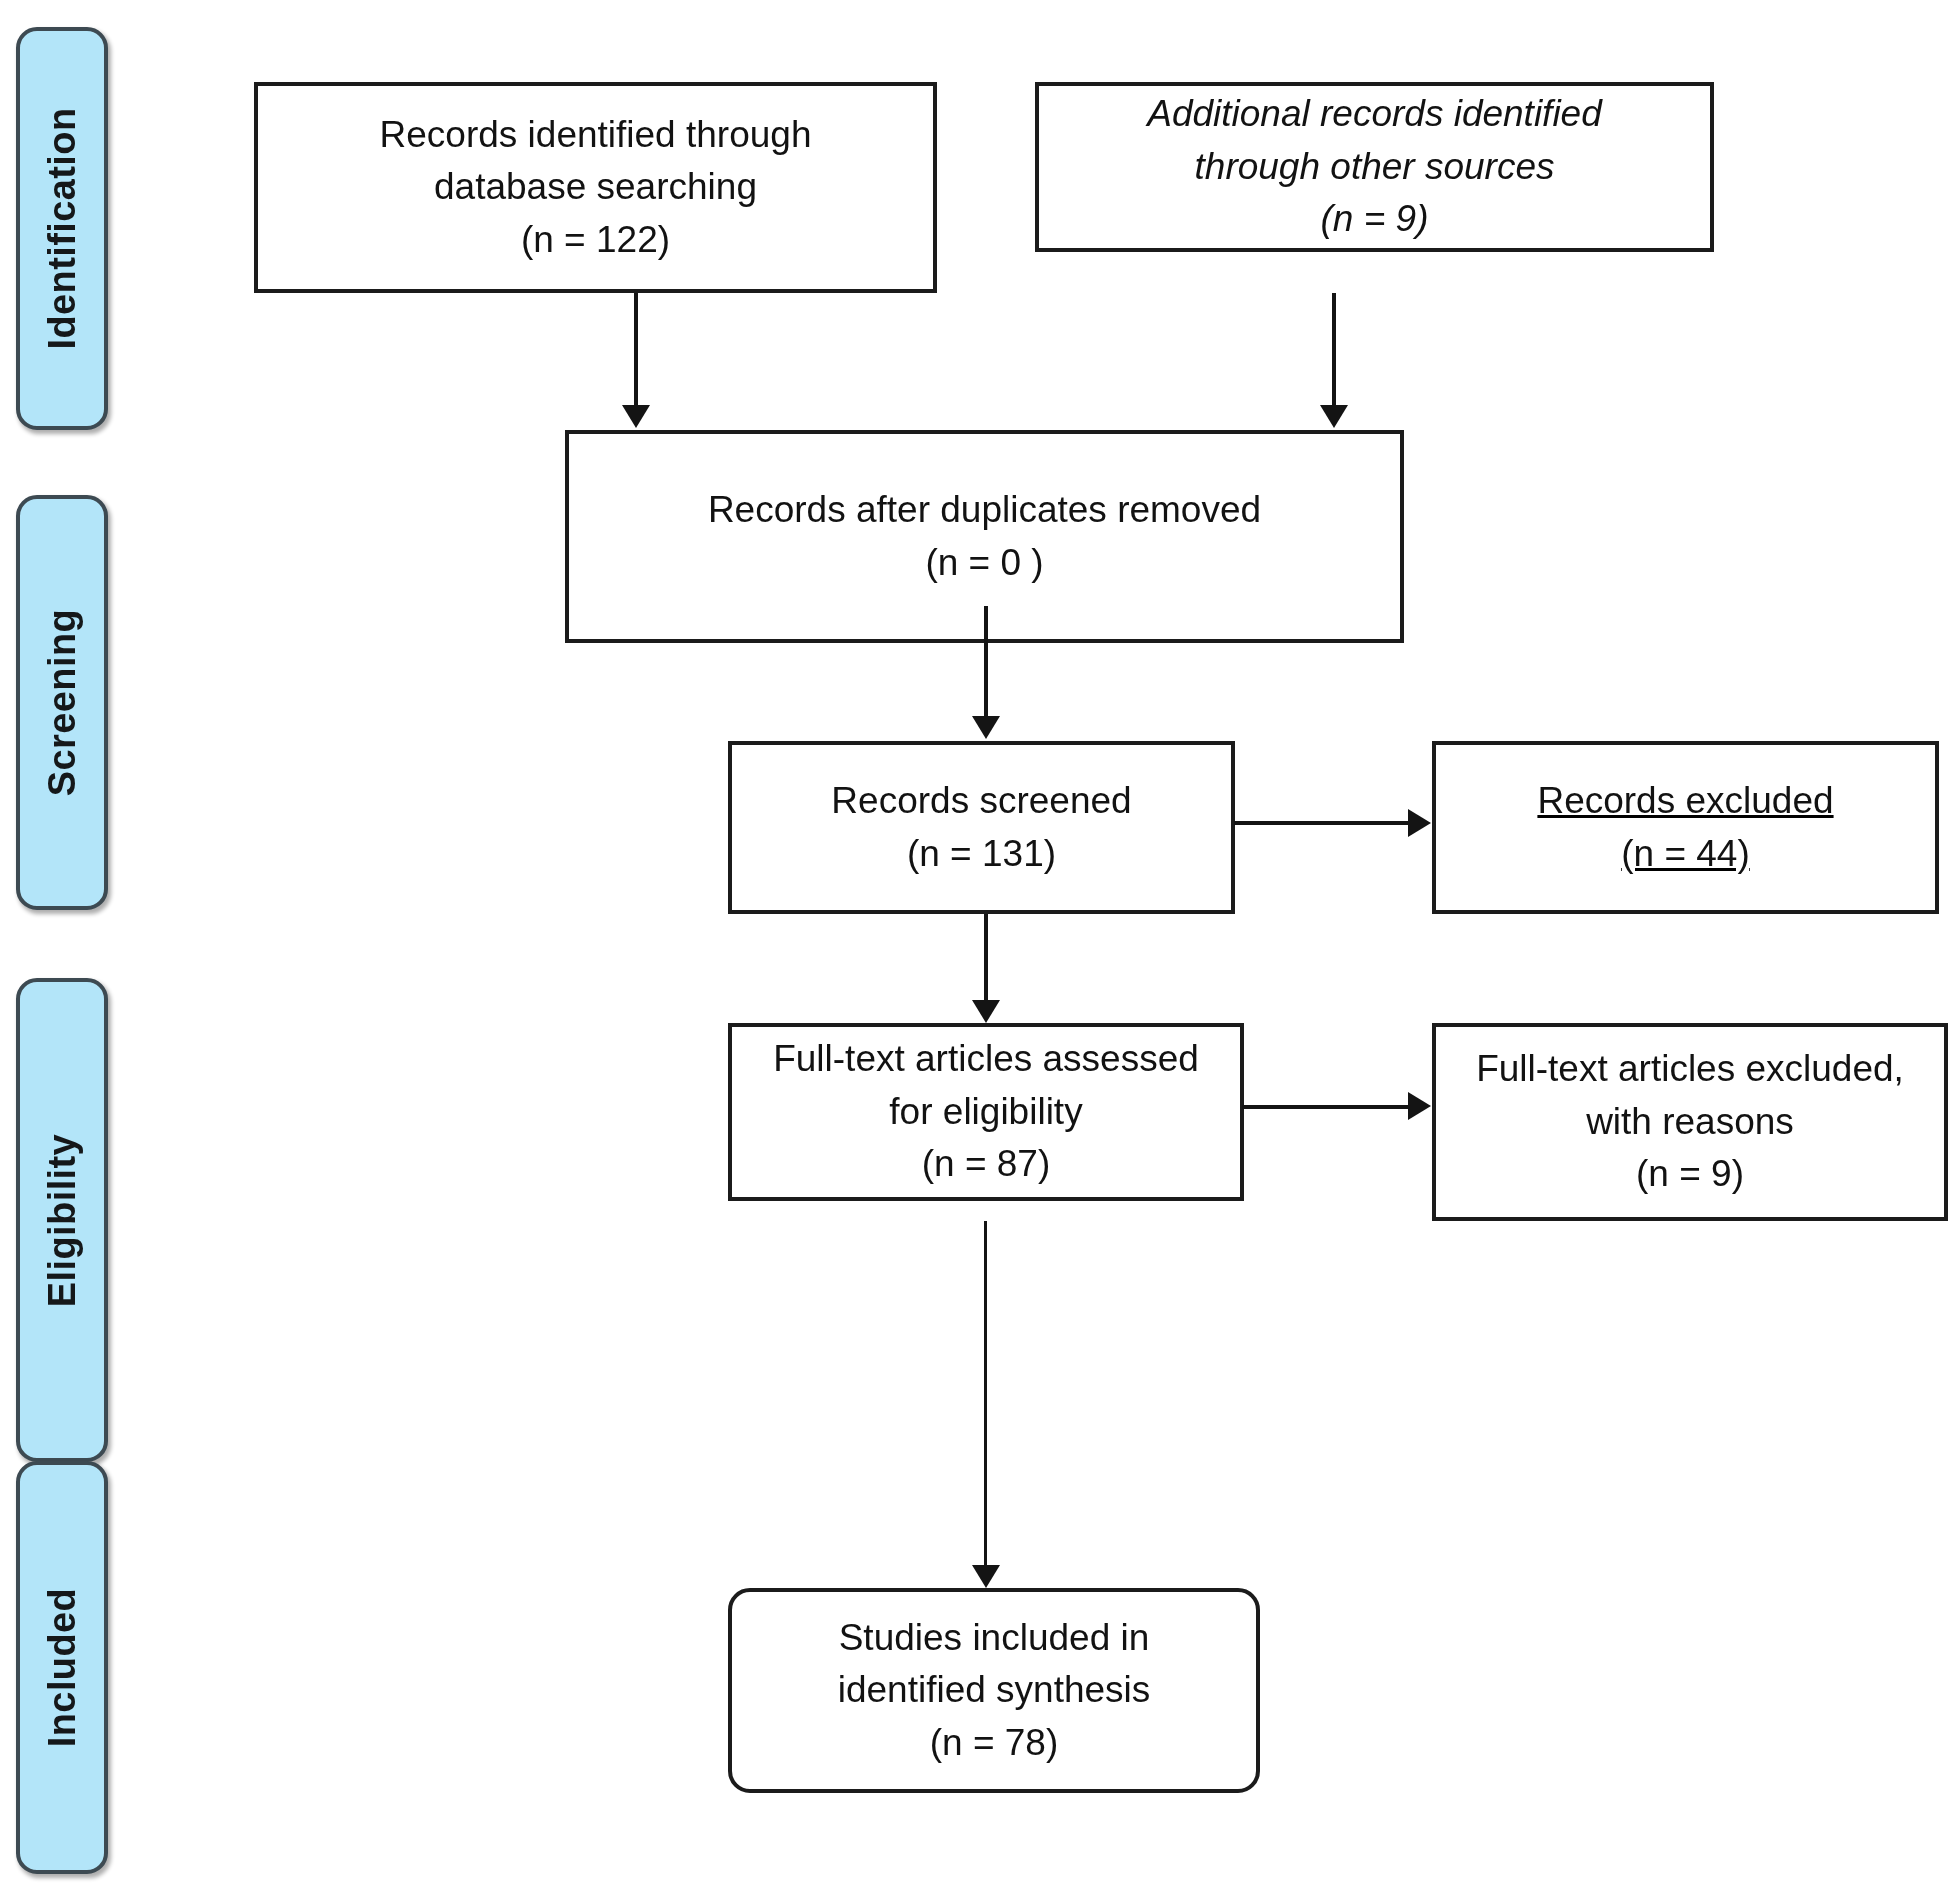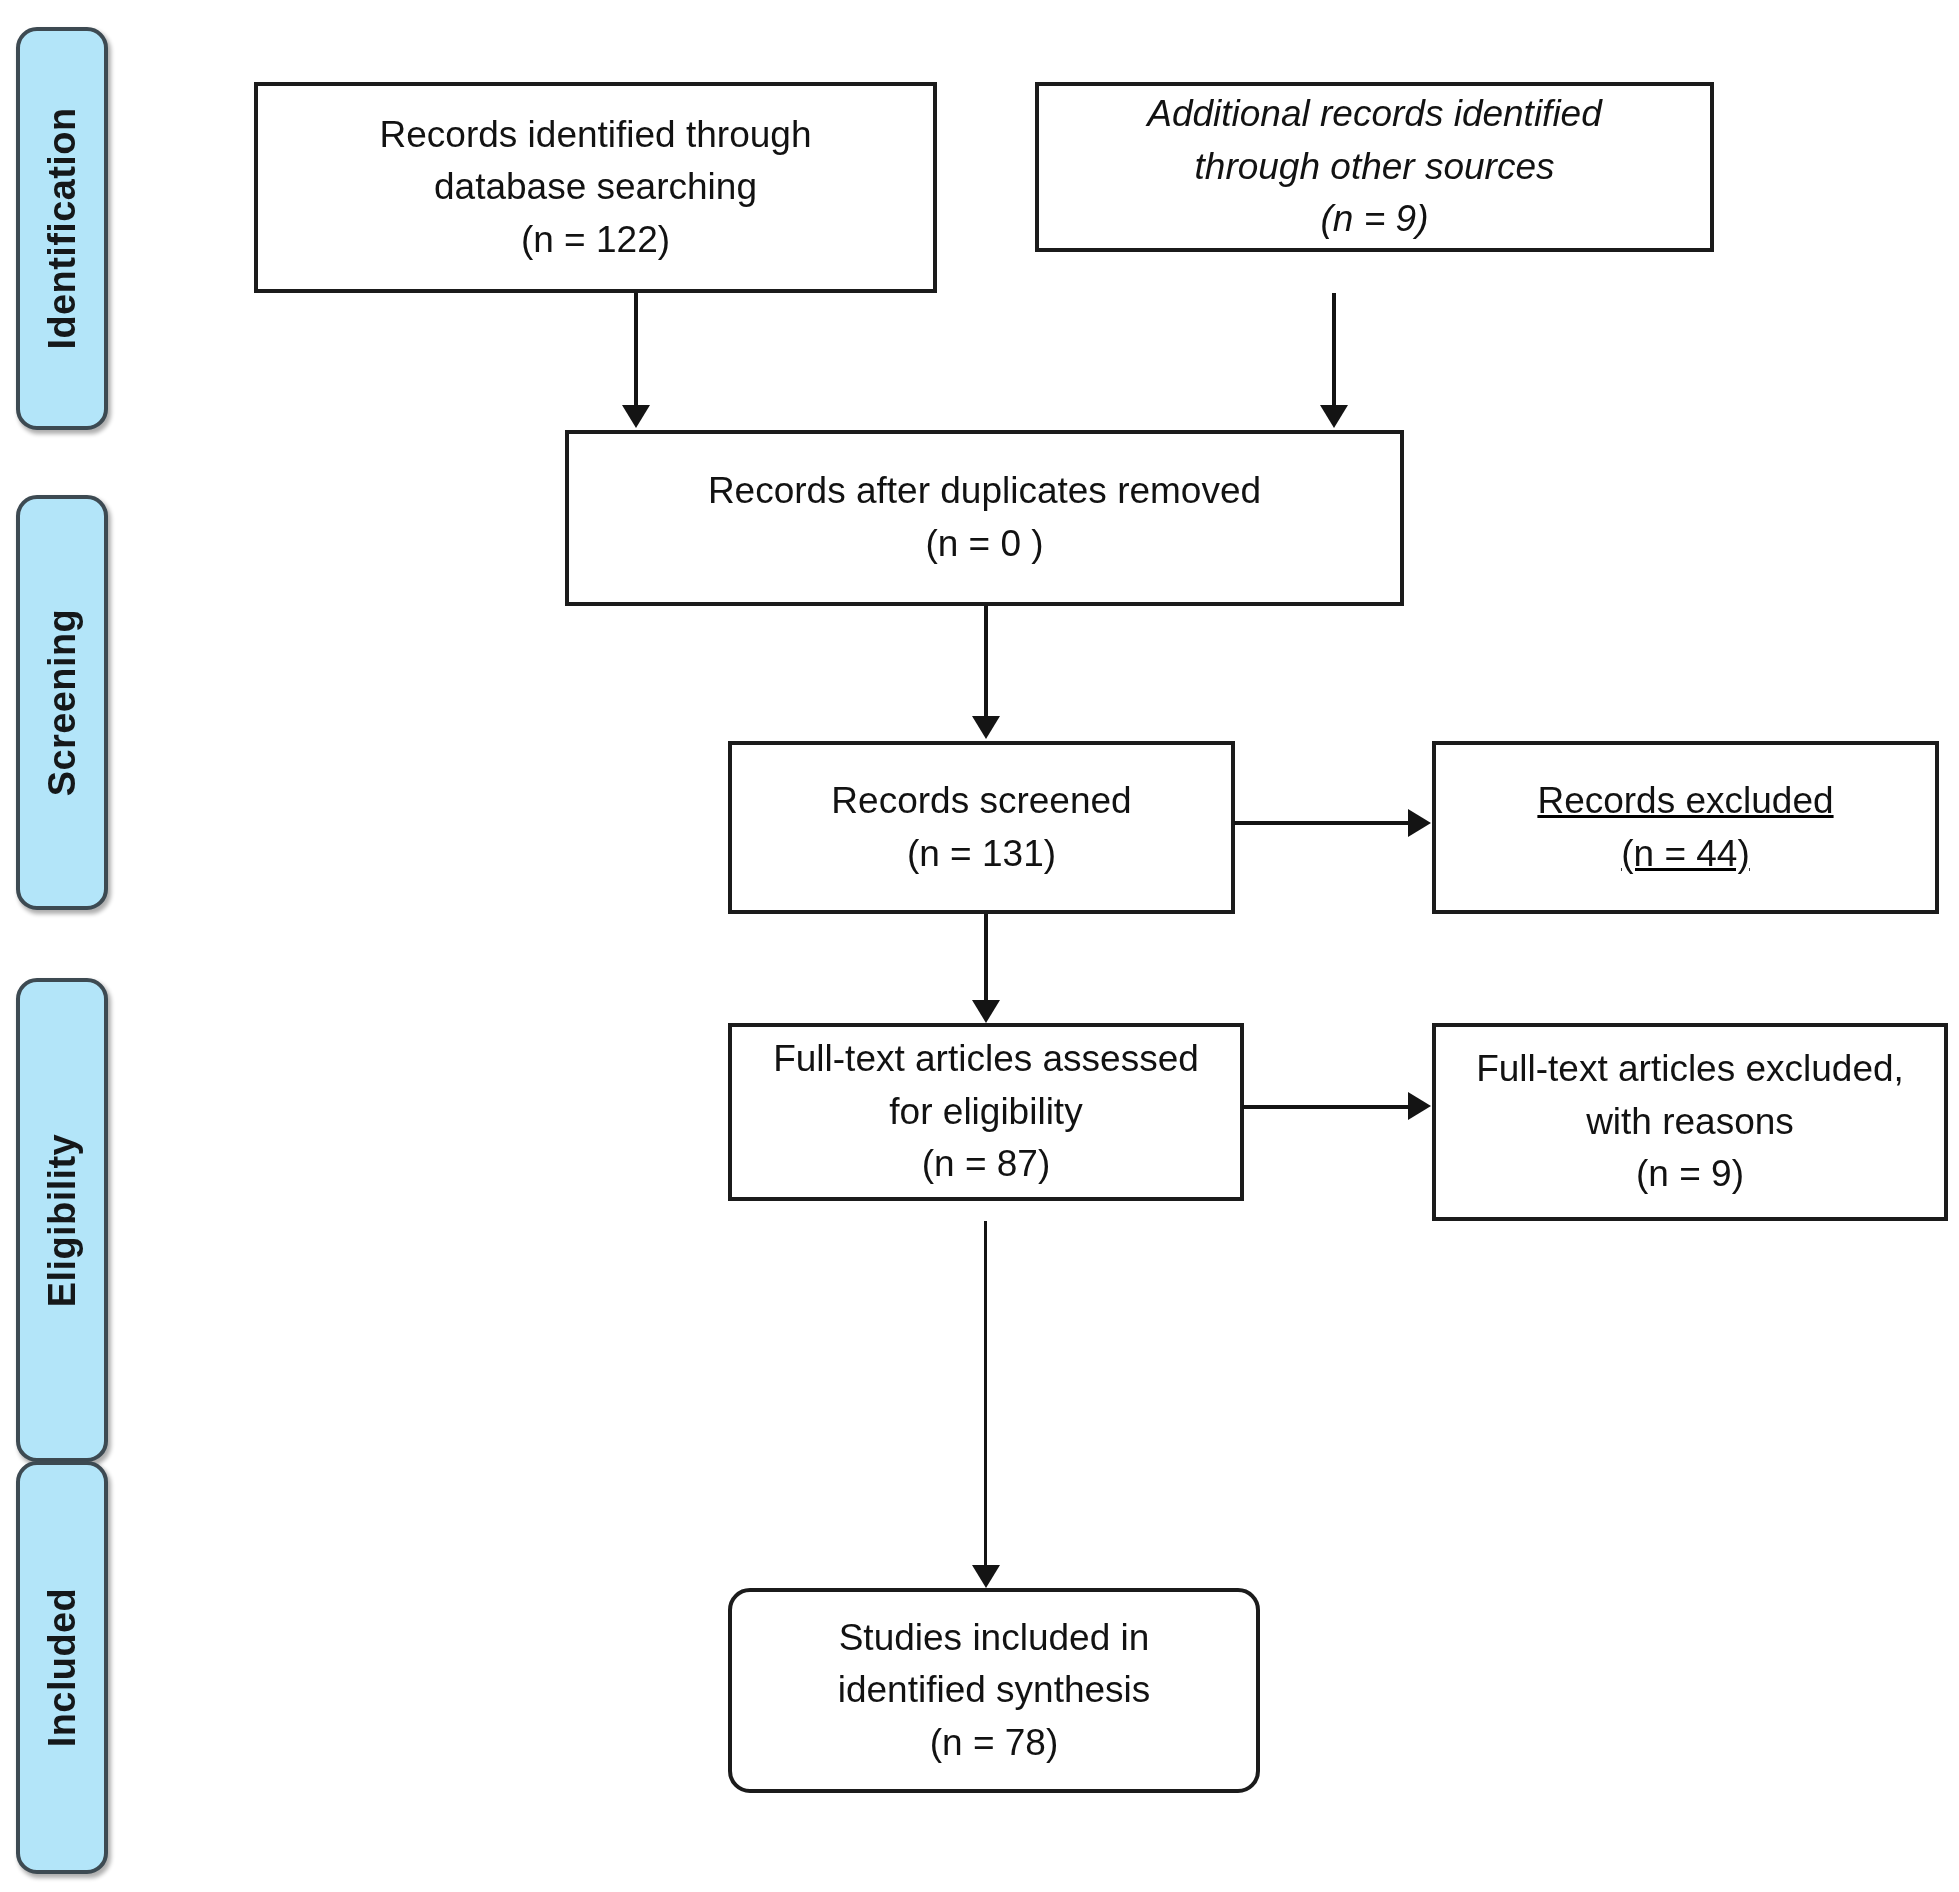--- a/index.html
+++ b/index.html
@@ -122,21 +122,21 @@
     <span class="box-line">through other sources</span>
     <span class="box-line">(n = 9)</span>
   </div>
 
   <div class="conn-v" style="left:634px; top:293px; height:115px;"></div>
   <div class="arrow-down" style="left:622px; top:405px;"></div>
 
   <div class="conn-v" style="left:1332px; top:293px; height:115px;"></div>
   <div class="arrow-down" style="left:1320px; top:405px;"></div>
 
-  <div class="flow-box" style="left:565px; top:430px; width:839px; height:176px;">
+  <div class="flow-box" style="left:565px; top:430px; width:839px; height:213px;">
     <span class="box-line">Records after duplicates removed</span>
     <span class="box-line">(n =  0 )</span>
   </div>
 
   <div class="conn-v" style="left:984px; top:606px; height:113px;"></div>
   <div class="arrow-down" style="left:972px; top:716px;"></div>
 
   <div class="flow-box" style="left:728px; top:741px; width:507px; height:173px;">
     <span class="box-line">Records screened</span>
     <span class="box-line">(n =  131)</span>

